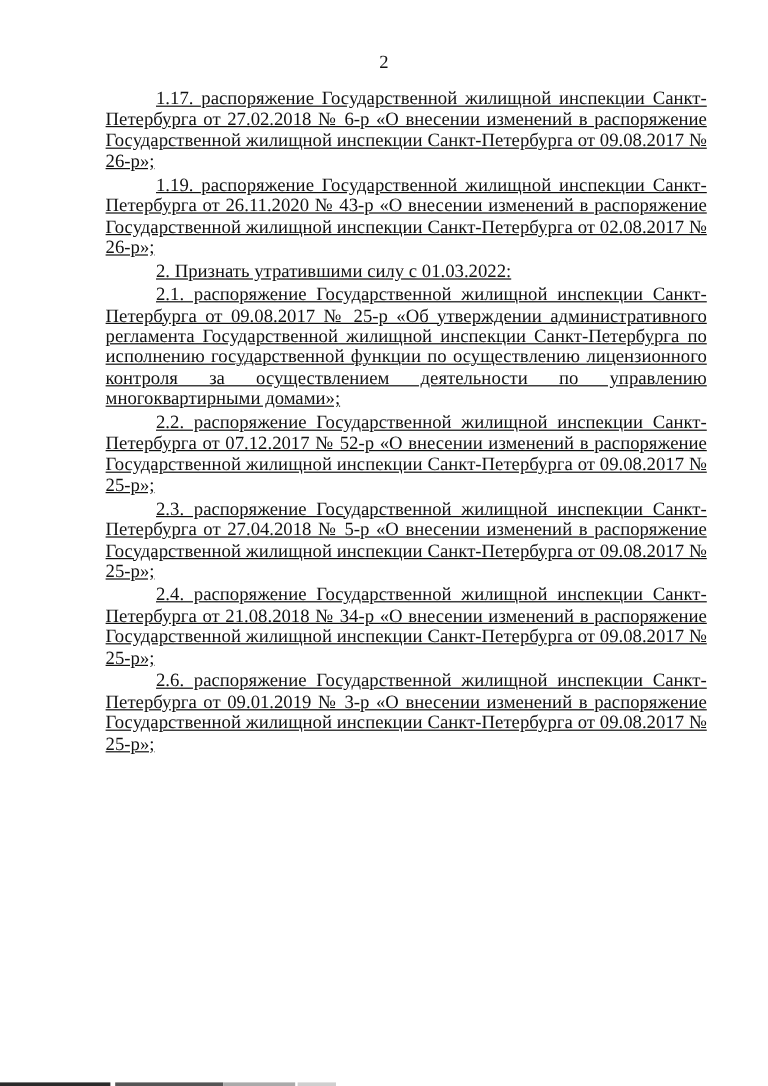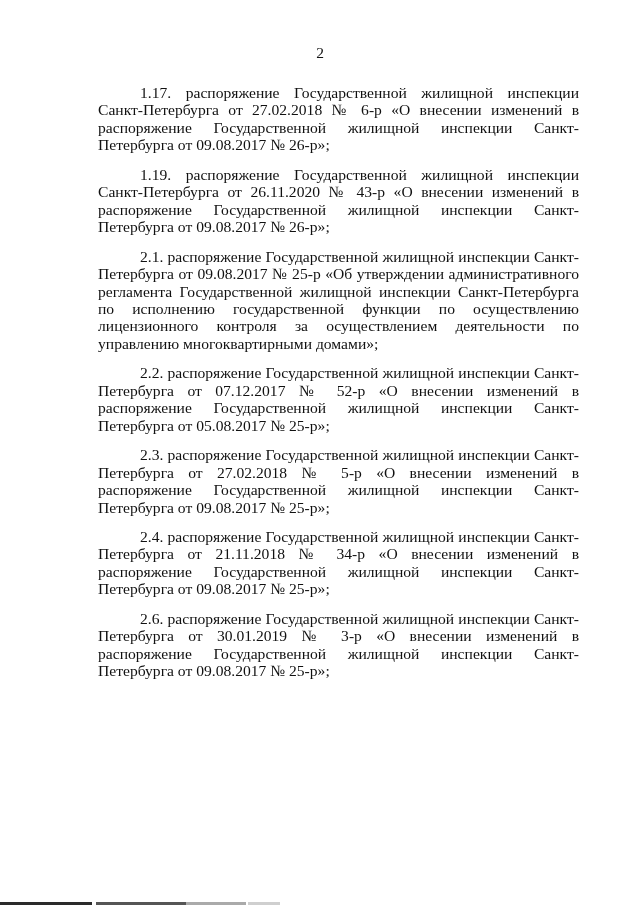--- a/index.html
+++ b/index.html
@@ -26,48 +26,50 @@
     }
     .body-text {
       position: absolute;
       top: 72px;
       left: 86px;
       width: 505px;
       font-size: 15.6px;
       line-height: 17.45px;
     }
     .para {
-      margin: 12px;
+      margin: 2px;
       text-align: justify;
       text-indent: 42px;
       hyphens: none;
+      text-decoration: underline;
     }
     .scan-line {
       position: absolute;
       top: 902px;
       height: 3px;
     }
     .scan-line.s1 { left: 0; width: 92px; background: #2a2a2a; }
     .scan-line.s2 { left: 96px; width: 90px; background: #555555; }
     .scan-line.s3 { left: 186px; width: 60px; background: #aaaaaa; }
     .scan-line.s4 { left: 248px; width: 32px; background: #cfcfcf; }
   </style>
 </head>
 <body>
 
 <div>
   <div class="page-number">2</div>
 
   <div class="body-text">
     <p class="para">1.17. распоряжение Государственной жилищной инспекции Санкт-Петербурга от 27.02.2018 № 6-р «О внесении изменений в распоряжение Государственной жилищной инспекции Санкт-Петербурга от 09.08.2017 № 26-р»;</p>
-    <p class="para">1.19. распоряжение Государственной жилищной инспекции Санкт-Петербурга от 26.11.2020 № 43-р «О внесении изменений в распоряжение Государственной жилищной инспекции Санкт-Петербурга от 09.08.2017 № 26-р»;</p>
+    <p class="para">1.19. распоряжение Государственной жилищной инспекции Санкт-Петербурга от 26.11.2020 № 43-р «О внесении изменений в распоряжение Государственной жилищной инспекции Санкт-Петербурга от 02.08.2017 № 26-р»;</p>
+    <p class="para">2. Признать утратившими силу с 01.03.2022:</p>
     <p class="para">2.1. распоряжение Государственной жилищной инспекции Санкт-Петербурга от 09.08.2017 № 25-р «Об утверждении административного регламента Государственной жилищной инспекции Санкт-Петербурга по исполнению государственной функции по осуществлению лицензионного контроля за осуществлением деятельности по управлению многоквартирными домами»;</p>
-    <p class="para">2.2. распоряжение Государственной жилищной инспекции Санкт-Петербурга от 07.12.2017 № 52-р «О внесении изменений в распоряжение Государственной жилищной инспекции Санкт-Петербурга от 05.08.2017 № 25-р»;</p>
-    <p class="para">2.3. распоряжение Государственной жилищной инспекции Санкт-Петербурга от 27.02.2018 № 5-р «О внесении изменений в распоряжение Государственной жилищной инспекции Санкт-Петербурга от 09.08.2017 № 25-р»;</p>
-    <p class="para">2.4. распоряжение Государственной жилищной инспекции Санкт-Петербурга от 21.11.2018 № 34-р «О внесении изменений в распоряжение Государственной жилищной инспекции Санкт-Петербурга от 09.08.2017 № 25-р»;</p>
-    <p class="para">2.6. распоряжение Государственной жилищной инспекции Санкт-Петербурга от 30.01.2019 № 3-р «О внесении изменений в распоряжение Государственной жилищной инспекции Санкт-Петербурга от 09.08.2017 № 25-р»;</p>
+    <p class="para">2.2. распоряжение Государственной жилищной инспекции Санкт-Петербурга от 07.12.2017 № 52-р «О внесении изменений в распоряжение Государственной жилищной инспекции Санкт-Петербурга от 09.08.2017 № 25-р»;</p>
+    <p class="para">2.3. распоряжение Государственной жилищной инспекции Санкт-Петербурга от 27.04.2018 № 5-р «О внесении изменений в распоряжение Государственной жилищной инспекции Санкт-Петербурга от 09.08.2017 № 25-р»;</p>
+    <p class="para">2.4. распоряжение Государственной жилищной инспекции Санкт-Петербурга от 21.08.2018 № 34-р «О внесении изменений в распоряжение Государственной жилищной инспекции Санкт-Петербурга от 09.08.2017 № 25-р»;</p>
+    <p class="para">2.6. распоряжение Государственной жилищной инспекции Санкт-Петербурга от 09.01.2019 № 3-р «О внесении изменений в распоряжение Государственной жилищной инспекции Санкт-Петербурга от 09.08.2017 № 25-р»;</p>
   </div>
 
   <div class="scan-line s1"></div>
   <div class="scan-line s2"></div>
   <div class="scan-line s3"></div>
   <div class="scan-line s4"></div>
 </div>
 
 </body></html>

